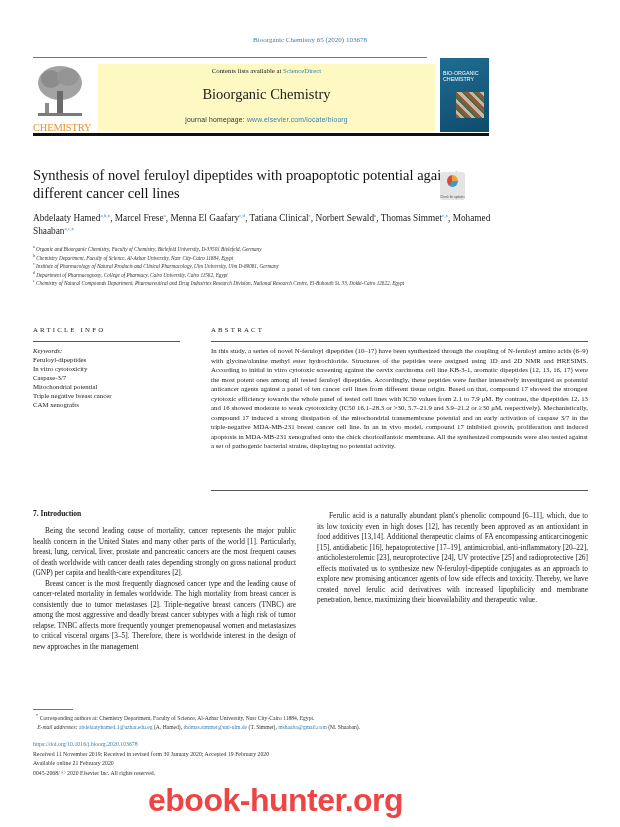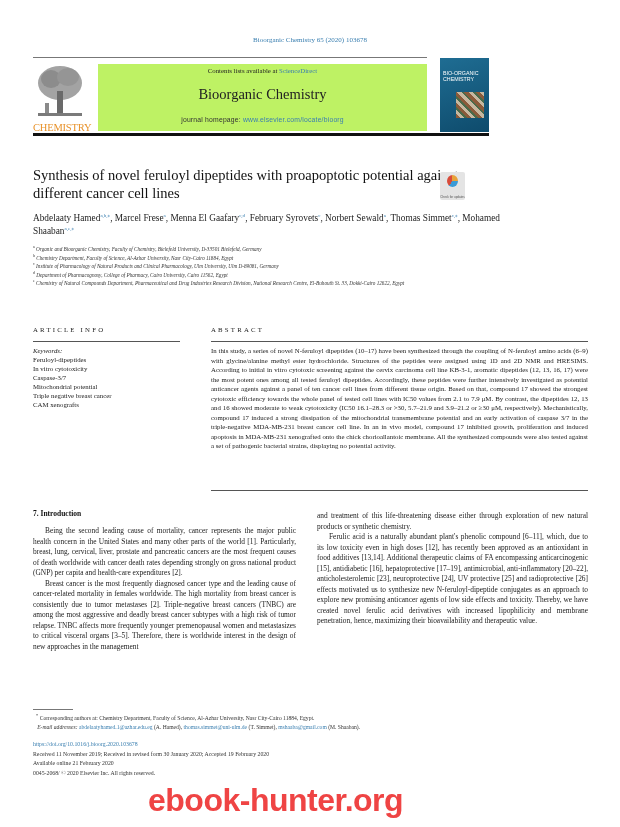--- a/index.html
+++ b/index.html
@@ -10,21 +10,21 @@
   .sup { font-size:5px; vertical-align:super; color:#3a7fb0; line-height:0; }
 
   #journal-ref { top:36px; left:0; width:620px; text-align:center; font-size:7px; color:#3a7fb0; }
   #top-rule { top:57px; left:33px; width:394px; height:1px; background:#777; }
 
   #elsevier-logo { top:63px; left:33px; width:54px; height:70px; }
   #elsevier-logo .tree { position:absolute; left:3px; top:0; width:48px; height:56px; }
   #elsevier-logo .word { position:absolute; left:0; bottom:0; width:54px; text-align:center;
      font-size:10.5px; color:#e8922a; letter-spacing:-0.2px; font-family:"Liberation Serif",serif; }
 
-  #masthead { top:64px; left:98px; width:329px; height:67px; background:#bef264; }
+  #masthead { top:64px; left:98px; width:329px; height:67px; background:#fef9c3;padding-left:8px; }
   #contents-line { top:3px; left:0; width:100%; text-align:center; font-size:6.8px; color:#222; }
   #journal-title { top:22px; left:0; width:100%; text-align:center; font-size:14.5px; color:#222; }
   #homepage-line { top:52px; left:0; width:100%; text-align:center; font-size:6.8px;
      font-family:"Liberation Sans",sans-serif; color:#333; letter-spacing:0.2px; }
 
   #cover { top:58px; left:440px; width:49px; height:74px; background:linear-gradient(160deg,#1f6d93,#0e4b6c); }
   #cover .c1 { position:absolute; top:13px; left:3px; font-size:5.3px; color:#fff; font-family:"Liberation Sans",sans-serif; line-height:5.5px; }
   #cover .img { position:absolute; top:34px; left:16px; width:28px; height:26px;
      background:repeating-linear-gradient(45deg,#8a5a3a 0 3px,#c6b7a0 3px 6px,#4a6a4a 6px 8px); }
   #thick-rule { top:133px; left:33px; width:456px; height:3px; background:#111; }
@@ -111,21 +111,21 @@
 
 <div class="abs" id="crossmark">
   <div class="ring"></div>
   <div class="lbl">Check for updates</div>
 </div>
 
 <div class="abs" id="authors">
   <span><span>Abdelaaty Hamed</span><span class="sup">a,b,⁎</span></span>,
   <span><span>Marcel Frese</span><span class="sup">a</span></span>,
   <span><span>Menna El Gaafary</span><span class="sup">c,d</span></span>,
-  <span><span>February Syrovets</span><span class="sup">c</span></span>,
+  <span><span>Tatiana Clinical</span><span class="sup">c</span></span>,
   <span><span>Norbert Sewald</span><span class="sup">a</span></span>,
   <span><span>Thomas Simmet</span><span class="sup">c,⁎</span></span>,
   <span><span>Mohamed Shaaban</span><span class="sup">a,e,⁎</span></span>
 </div>
 
 <div class="abs" id="affiliations">
   <div><span class="m">a</span> <span>Organic and Bioorganic Chemistry, Faculty of Chemistry, Bielefeld University, D-33501 Bielefeld, Germany</span></div>
   <div><span class="m">b</span> <span>Chemistry Department, Faculty of Science, Al-Azhar University, Nasr City-Cairo 11884, Egypt</span></div>
   <div><span class="m">c</span> <span>Institute of Pharmacology of Natural Products and Clinical Pharmacology, Ulm University, Ulm D-89081, Germany</span></div>
   <div><span class="m">d</span> <span>Department of Pharmacognosy, College of Pharmacy, Cairo University, Cairo 11562, Egypt</span></div>
@@ -150,21 +150,20 @@
 <div class="abs" id="ab-bottom-rule"></div>
 
 <div class="abs" id="intro-head">7.  Introduction</div>
 
 <div class="abs col" id="col-left">
   <p>Being the second leading cause of mortality, cancer represents the major public health concern in the United States and many other parts of the world [1]. Particularly, breast, lung, cervical, liver, prostate and pancreatic cancers are the most frequent causes of death worldwide with cancer death rates depending strongly on gross national product (GNP) per capita and health-care expenditures [2].</p>
   <p>Breast cancer is the most frequently diagnosed cancer type and the leading cause of cancer-related mortality in females worldwide. The high mortality from breast cancer is consistently due to tumor metastases [2]. Triple-negative breast cancers (TNBC) are among the most aggressive and deadly breast cancer subtypes with a high risk of tumor relapse. TNBC affects more frequently younger premenopausal women and metastasizes to critical visceral organs [3–5]. Therefore, there is worldwide interest in the design of new approaches in the management</p>
 </div>
 
 <div class="abs col" id="col-right">
-  <p class="noind">and treatment of this life-threatening disease either through exploration of new natural products or synthetic chemistry.</p>
   <p>Ferulic acid is a naturally abundant plant's phenolic compound [6–11], which, due to its low toxicity even in high doses [12], has recently been approved as an antioxidant in food additives [13,14]. Additional therapeutic claims of FA encompassing anticarcinogenic [15], antidiabetic [16], hepatoprotective [17–19], antimicrobial, anti-inflammatory [20–22], anticholesterolemic [23], neuroprotective [24], UV protective [25] and radioprotective [26] effects motivated us to synthesize new N-feruloyl-dipeptide conjugates as an approach to explore new promising anticancer agents of low side effects and toxicity. Thereby, we have created novel ferulic acid derivatives with increased lipophilicity and membrane penetration, hence, maximizing their bioavailability and therapeutic value.</p>
 </div>
 
 <div class="abs" id="fn-short"></div>
 <div class="abs" id="footnote">
   <div>&nbsp;&nbsp;<span class="sup" style="color:#333">*</span> <span>Corresponding authors at: Chemistry Department, Faculty of Science, Al-Azhar University, Nasr City-Cairo 11884, Egypt.</span></div>
   <div>&nbsp;&nbsp;&nbsp;<span class="ital">E-mail addresses:</span>
     <span class="link">abdelaatyhamed.1@azhar.edu.eg</span> <span>(A. Hamed),</span>
     <span class="link">thomas.simmet@uni-ulm.de</span> <span>(T. Simmet),</span>
     <span class="link">mshaaba@gmail.com</span> <span>(M. Shaaban).</span>

